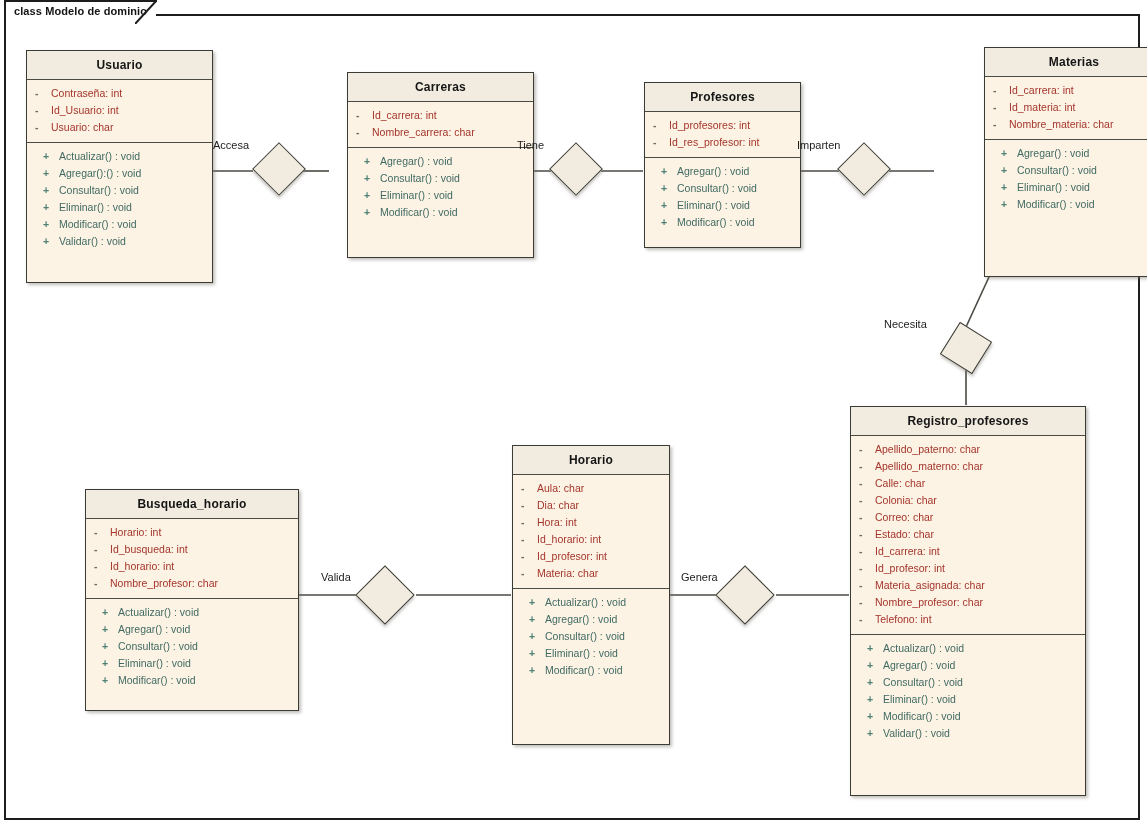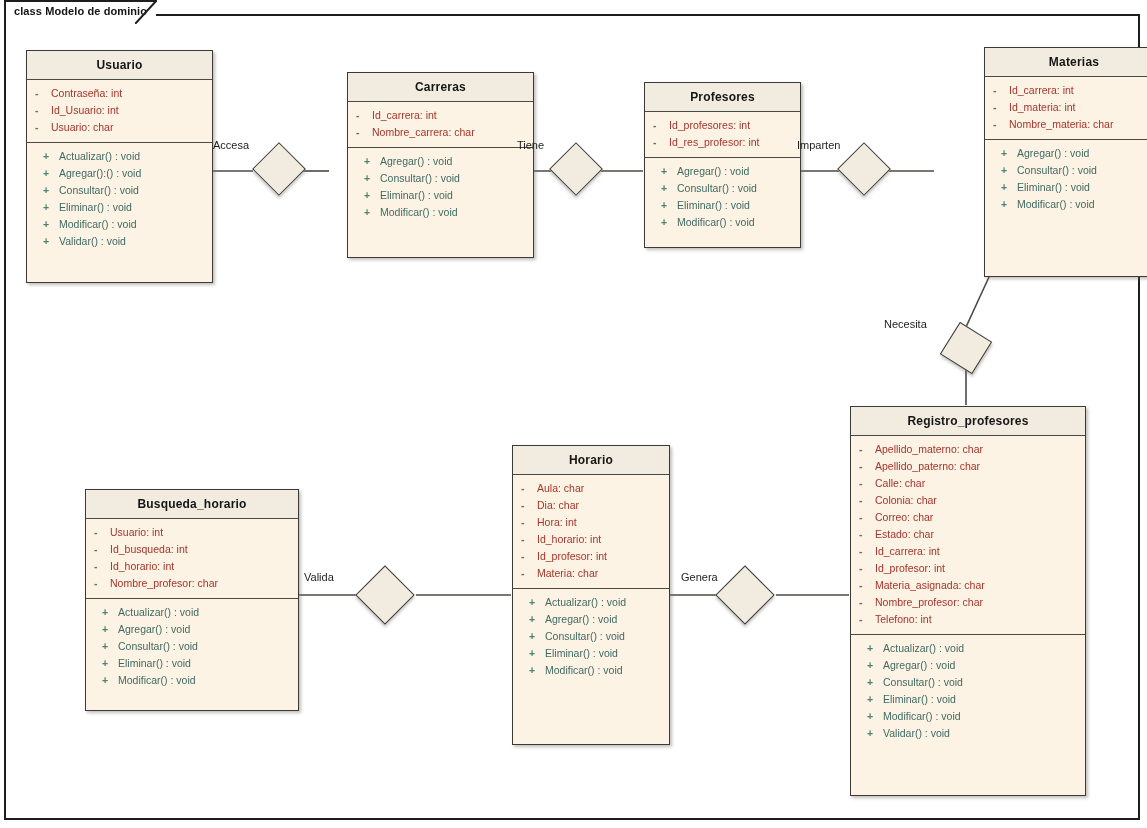--- a/index.html
+++ b/index.html
@@ -173,21 +173,21 @@
   <div class="diamond" style="left:557px; top:150px; width:38px; height:38px;"></div>
   <div class="rel-label" style="left:517px; top:139px;">Tiene</div>
 
   <div class="diamond" style="left:845px; top:150px; width:38px; height:38px;"></div>
   <div class="rel-label" style="left:797px; top:139px;">Imparten</div>
 
   <div class="diamond tilt" style="left:947px; top:329px; width:38px; height:38px;"></div>
   <div class="rel-label" style="left:884px; top:318px;">Necesita</div>
 
   <div class="diamond" style="left:364px; top:574px; width:42px; height:42px;"></div>
-  <div class="rel-label" style="left:304px; top:571px;">Valida</div>
+  <div class="rel-label" style="left:321px; top:571px;">Valida</div>
 
   <div class="diamond" style="left:724px; top:574px; width:42px; height:42px;"></div>
   <div class="rel-label" style="left:681px; top:571px;">Genera</div>
 
   <div class="umlclass" style="left:26px; top:50px; width:187px; height:233px;">
     <div class="uml-name">Usuario</div>
     <div class="uml-attrs">
       <div class="member"><span class="vis">-</span><span class="attr-txt">Contraseña:  int</span></div>
       <div class="member"><span class="vis">-</span><span class="attr-txt">Id_Usuario:  int</span></div>
       <div class="member"><span class="vis">-</span><span class="attr-txt">Usuario:  char</span></div>
@@ -241,22 +241,22 @@
       <div class="member op"><span class="vis">+</span><span class="op-txt">Agregar() : void</span></div>
       <div class="member op"><span class="vis">+</span><span class="op-txt">Consultar() : void</span></div>
       <div class="member op"><span class="vis">+</span><span class="op-txt">Eliminar() : void</span></div>
       <div class="member op"><span class="vis">+</span><span class="op-txt">Modificar() : void</span></div>
     </div>
   </div>
 
   <div class="umlclass" style="left:850px; top:406px; width:236px; height:390px;">
     <div class="uml-name">Registro_profesores</div>
     <div class="uml-attrs">
+      <div class="member"><span class="vis">-</span><span class="attr-txt">Apellido_paterno:  char</span></div>
       <div class="member"><span class="vis">-</span><span class="attr-txt">Apellido_materno:  char</span></div>
-      <div class="member"><span class="vis">-</span><span class="attr-txt">Apellido_paterno:  char</span></div>
       <div class="member"><span class="vis">-</span><span class="attr-txt">Calle:  char</span></div>
       <div class="member"><span class="vis">-</span><span class="attr-txt">Colonia:  char</span></div>
       <div class="member"><span class="vis">-</span><span class="attr-txt">Correo:  char</span></div>
       <div class="member"><span class="vis">-</span><span class="attr-txt">Estado:  char</span></div>
       <div class="member"><span class="vis">-</span><span class="attr-txt">Id_carrera:  int</span></div>
       <div class="member"><span class="vis">-</span><span class="attr-txt">Id_profesor:  int</span></div>
       <div class="member"><span class="vis">-</span><span class="attr-txt">Materia_asignada:  char</span></div>
       <div class="member"><span class="vis">-</span><span class="attr-txt">Nombre_profesor:  char</span></div>
       <div class="member"><span class="vis">-</span><span class="attr-txt">Telefono:  int</span></div>
     </div>
@@ -285,21 +285,21 @@
       <div class="member op"><span class="vis">+</span><span class="op-txt">Agregar() : void</span></div>
       <div class="member op"><span class="vis">+</span><span class="op-txt">Consultar() : void</span></div>
       <div class="member op"><span class="vis">+</span><span class="op-txt">Eliminar() : void</span></div>
       <div class="member op"><span class="vis">+</span><span class="op-txt">Modificar() : void</span></div>
     </div>
   </div>
 
   <div class="umlclass" style="left:85px; top:489px; width:214px; height:222px;">
     <div class="uml-name">Busqueda_horario</div>
     <div class="uml-attrs">
-      <div class="member"><span class="vis">-</span><span class="attr-txt">Usuario:  int</span></div>
+      <div class="member"><span class="vis">-</span><span class="attr-txt">Horario:  int</span></div>
       <div class="member"><span class="vis">-</span><span class="attr-txt">Id_busqueda:  int</span></div>
       <div class="member"><span class="vis">-</span><span class="attr-txt">Id_horario:  int</span></div>
       <div class="member"><span class="vis">-</span><span class="attr-txt">Nombre_profesor:  char</span></div>
     </div>
     <div class="uml-ops">
       <div class="member op"><span class="vis">+</span><span class="op-txt">Actualizar() : void</span></div>
       <div class="member op"><span class="vis">+</span><span class="op-txt">Agregar() : void</span></div>
       <div class="member op"><span class="vis">+</span><span class="op-txt">Consultar() : void</span></div>
       <div class="member op"><span class="vis">+</span><span class="op-txt">Eliminar() : void</span></div>
       <div class="member op"><span class="vis">+</span><span class="op-txt">Modificar() : void</span></div>

